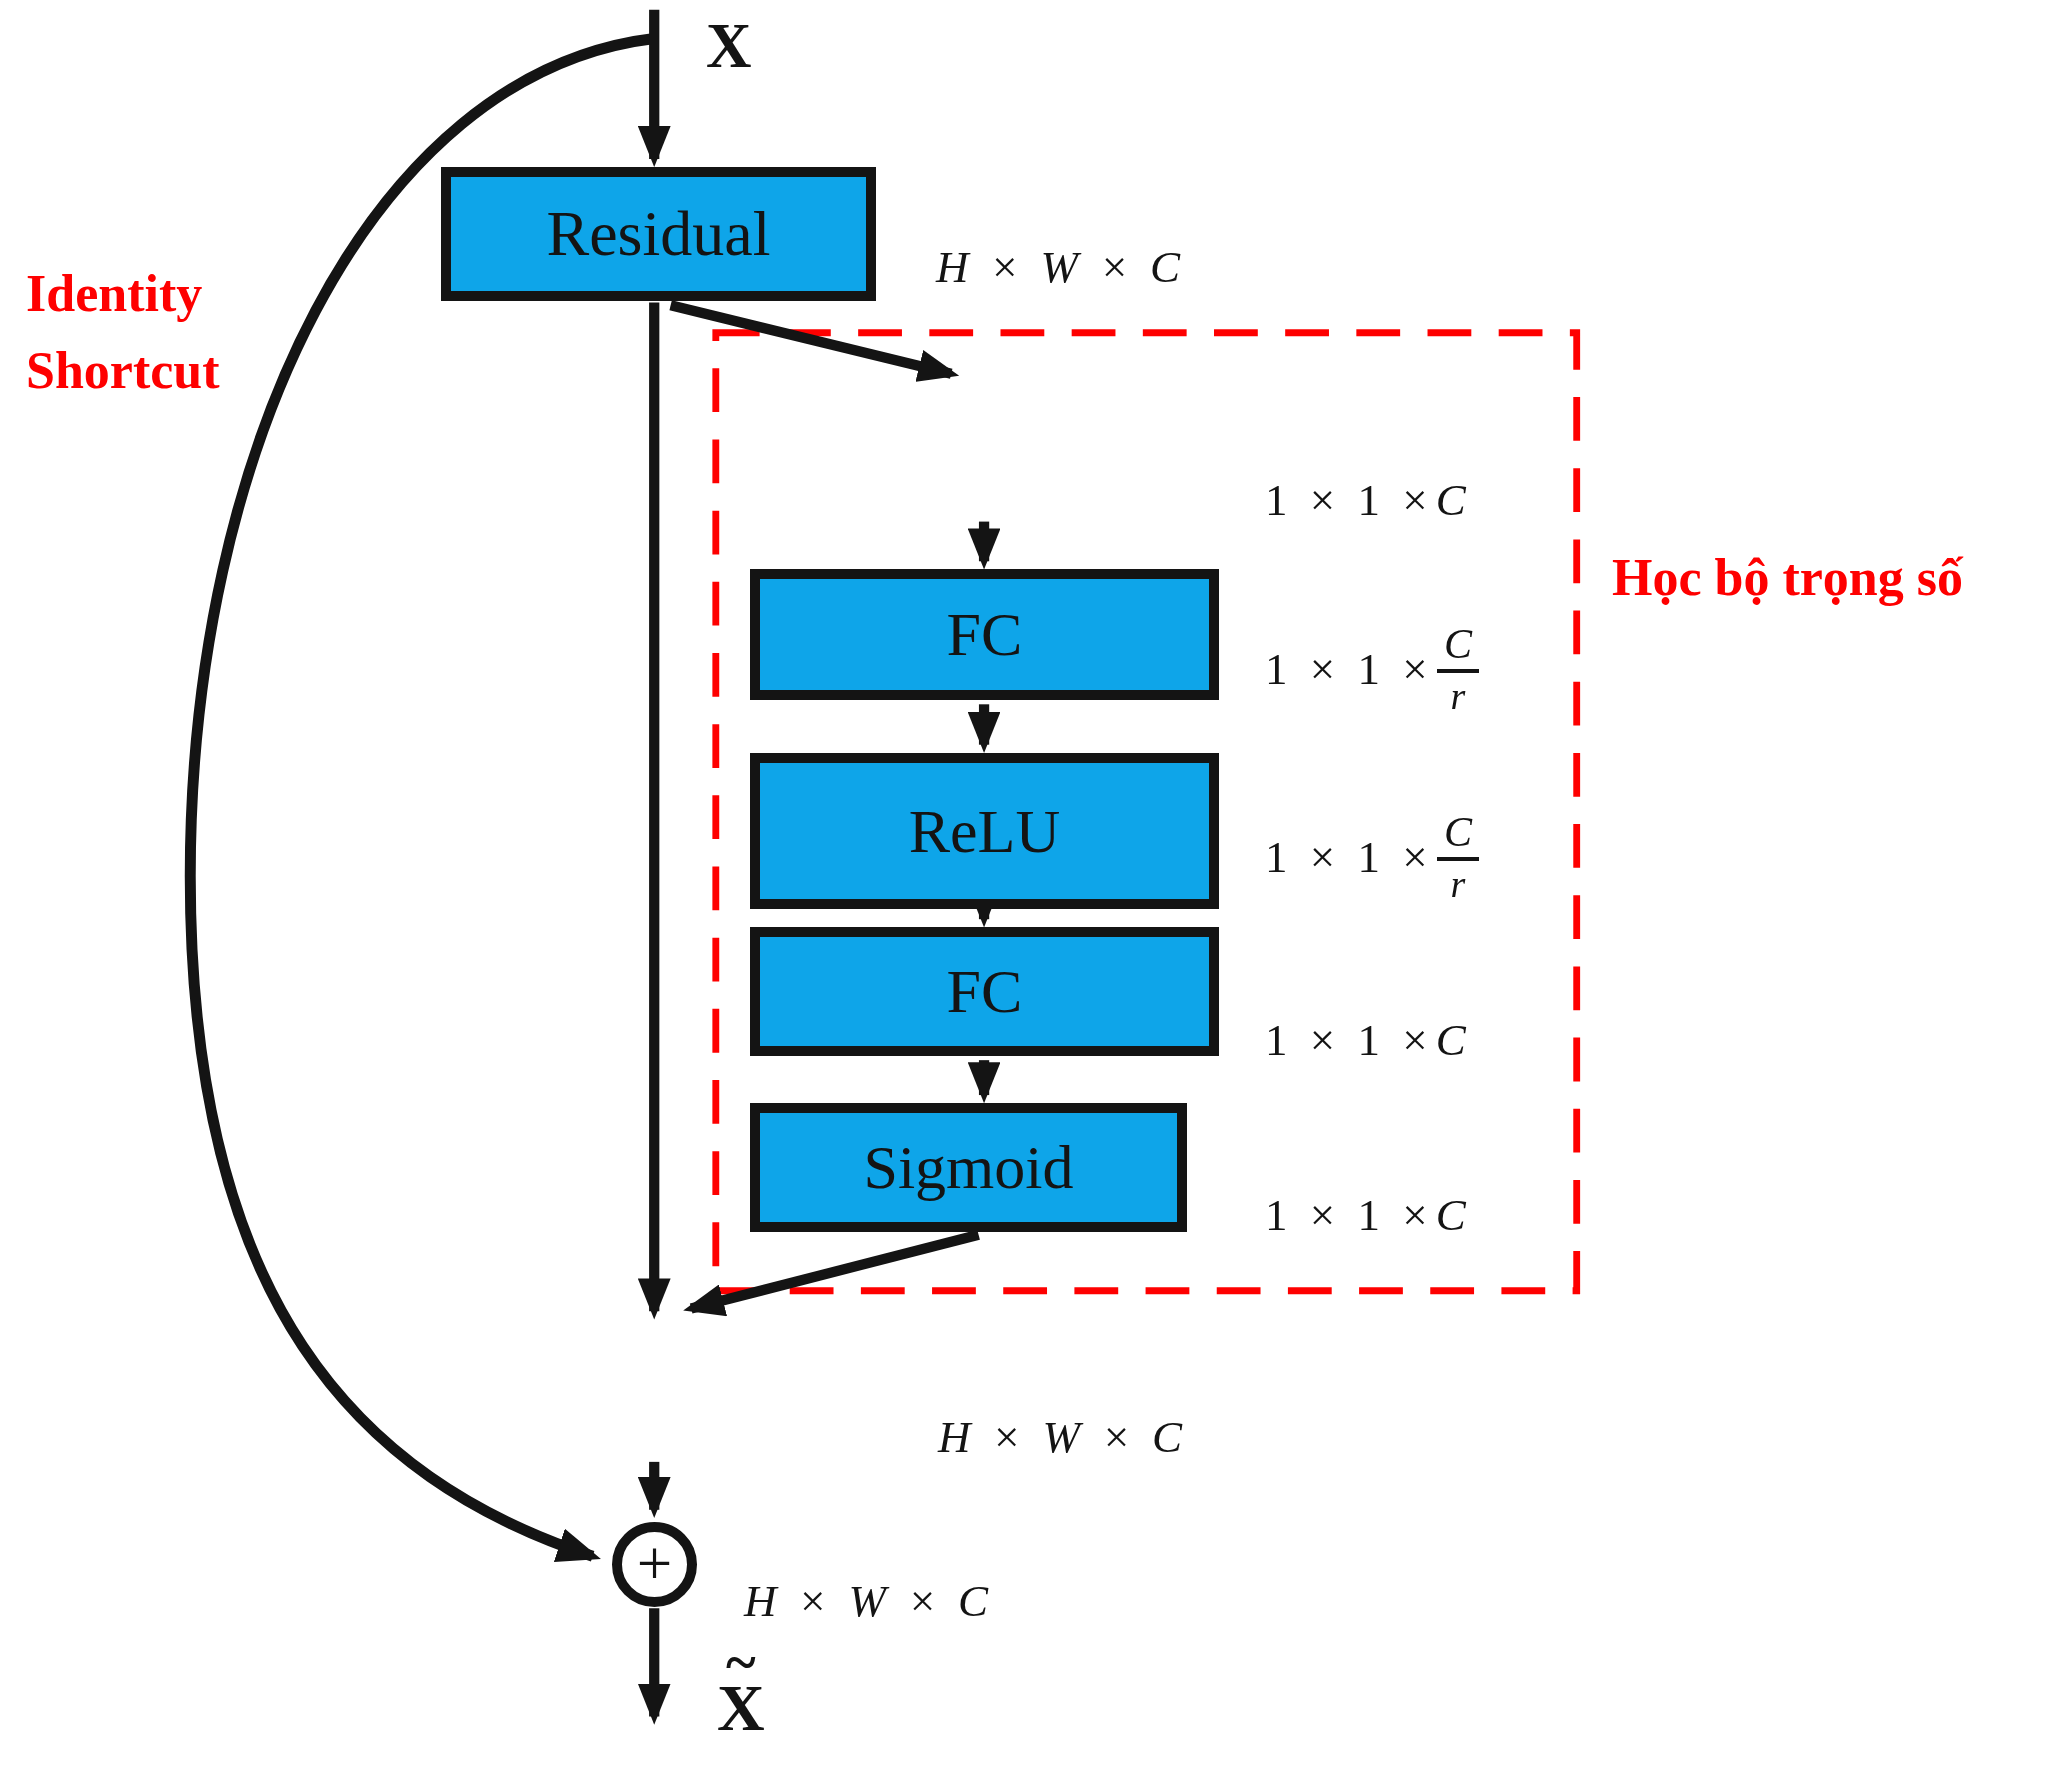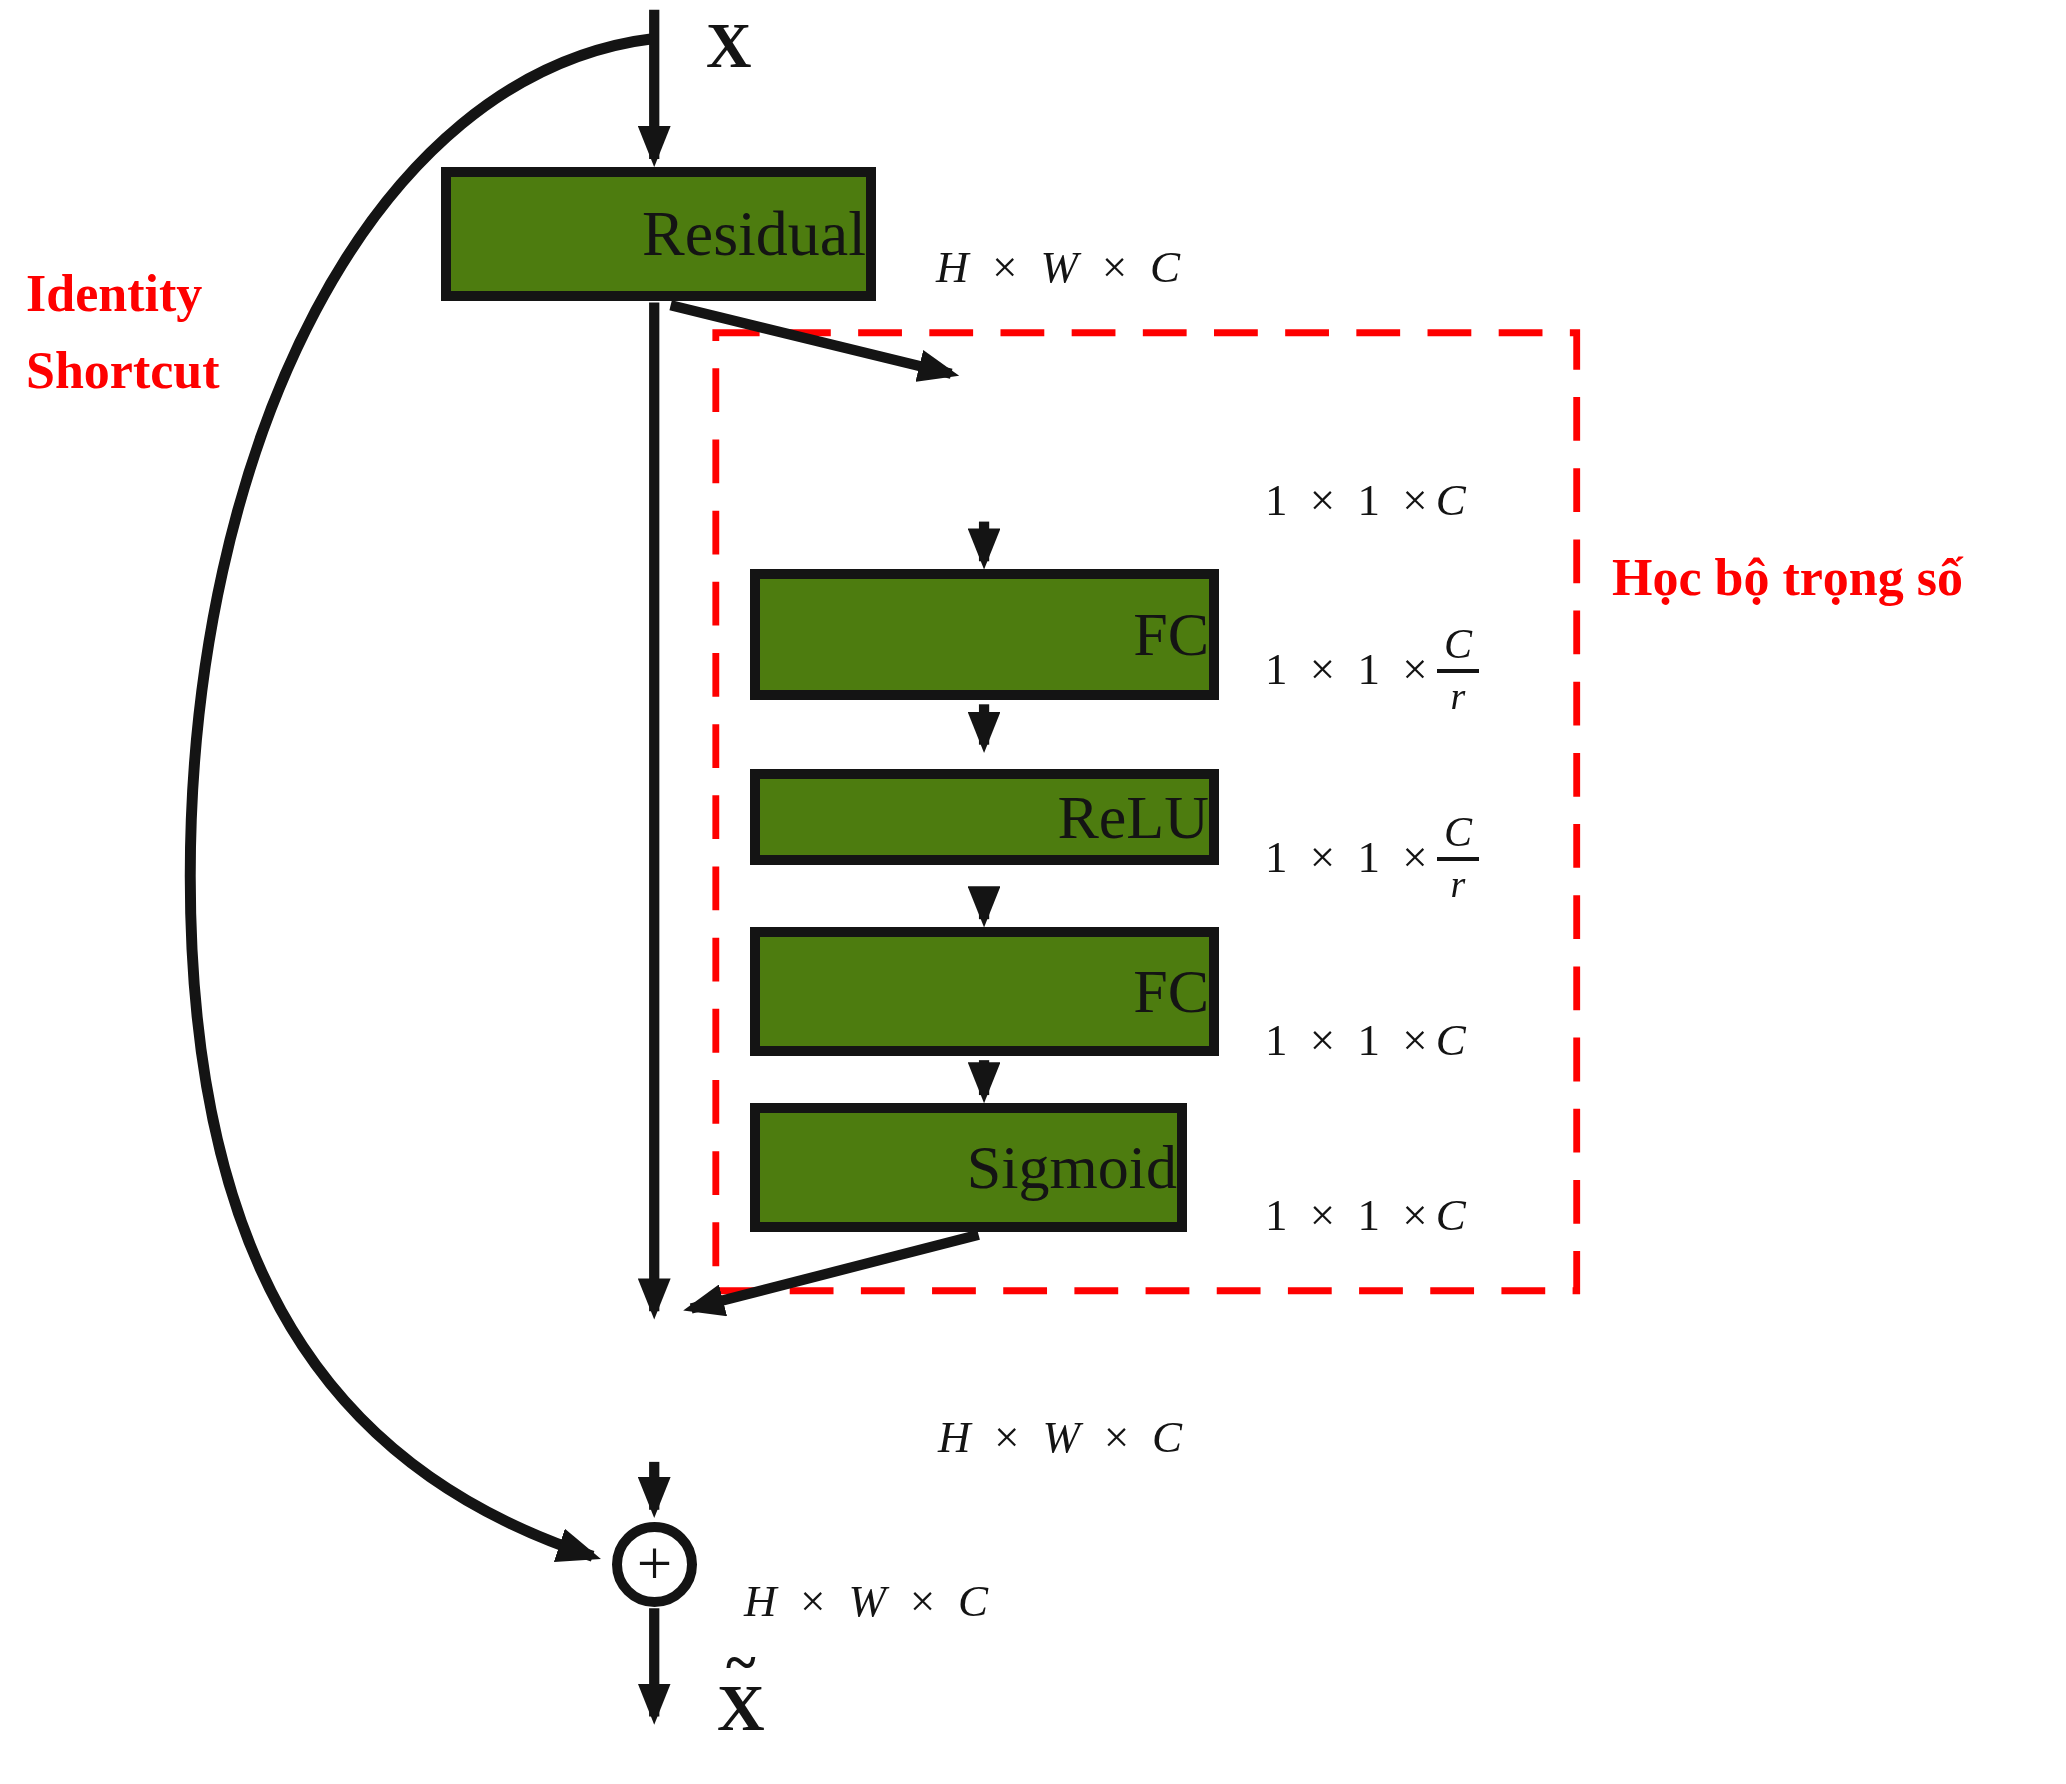--- a/index.html
+++ b/index.html
@@ -20,24 +20,24 @@
     position:absolute;left:0;top:0;width:2066px;height:1785px;
     z-index:1;
   }
   .wire{stroke:var(--ink);stroke-width:15;fill:none;}
   .wire-thick{stroke:var(--ink);stroke-width:16;fill:none;}
   .dashed-region{stroke:var(--red);stroke-width:10;fill:none;stroke-dasharray:64 40;}
   .arrowhead{fill:var(--ink);}
 
   .box{
     position:absolute;z-index:2;
-    background:#4d7c0f;
+    background:#0ea5e9;
     border:10.3px solid var(--ink);
     box-sizing:border-box;
-    display:flex;align-items:center;justify-content:flex-end;
+    display:flex;align-items:center;justify-content:center;
     text-align:center;
   }
   .box-main{font-size:64px;}
   .box-inner{font-size:62px;}
 
   .dim{
     position:absolute;z-index:2;
     font-size:45px;
     letter-spacing:5.5px;
     white-space:nowrap;
@@ -136,21 +136,21 @@
 
   <div class="box box-main" style="left:441px;top:167px;width:435px;height:134px;">
     <span>Residual</span>
   </div>
 
 
   <div class="box box-inner" style="left:750px;top:569px;width:469px;height:131px;">
     <span>FC</span>
   </div>
 
-  <div class="box box-inner" style="left:750px;top:753px;width:469px;height:96px;margin-top:16px;">
+  <div class="box box-inner" style="left:750px;top:753px;width:469px;height:156px;">
     <span>ReLU</span>
   </div>
 
   <div class="box box-inner" style="left:750px;top:927px;width:469px;height:129px;">
     <span>FC</span>
   </div>
 
   <div class="box box-inner" style="left:750px;top:1103px;width:437px;height:129px;">
     <span>Sigmoid</span>
   </div>

